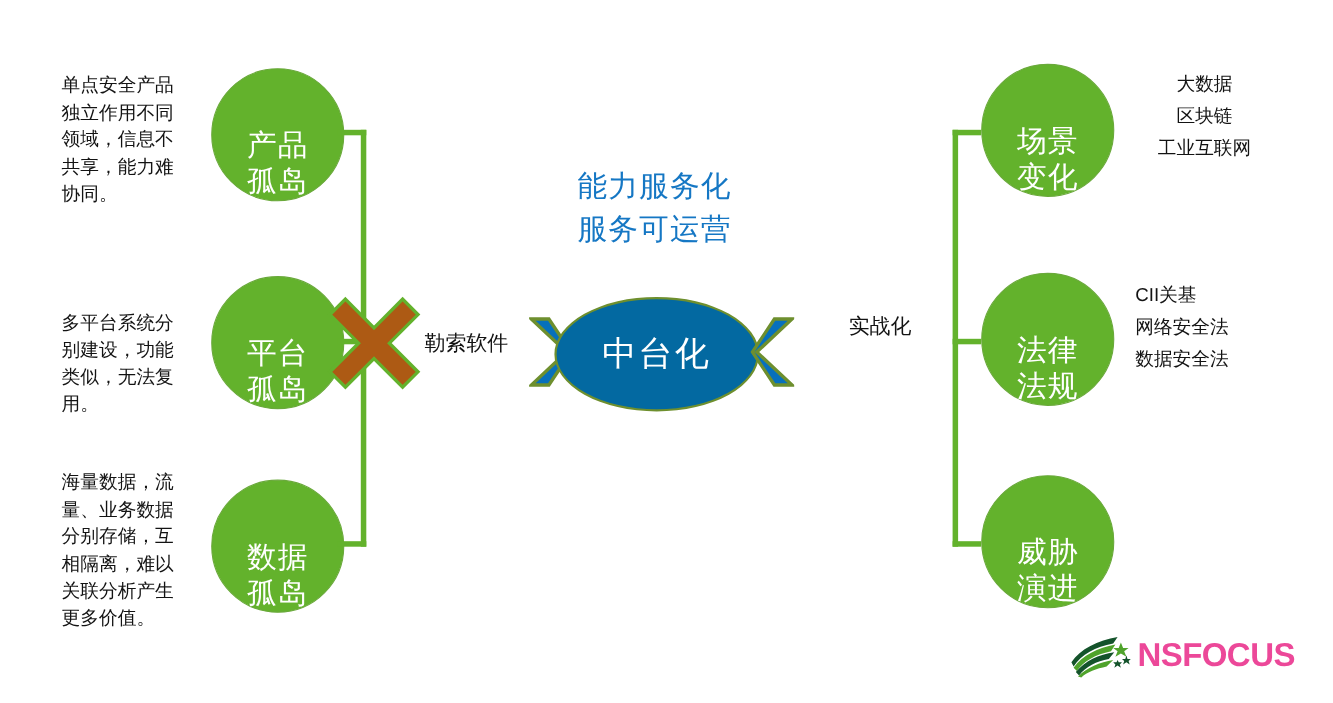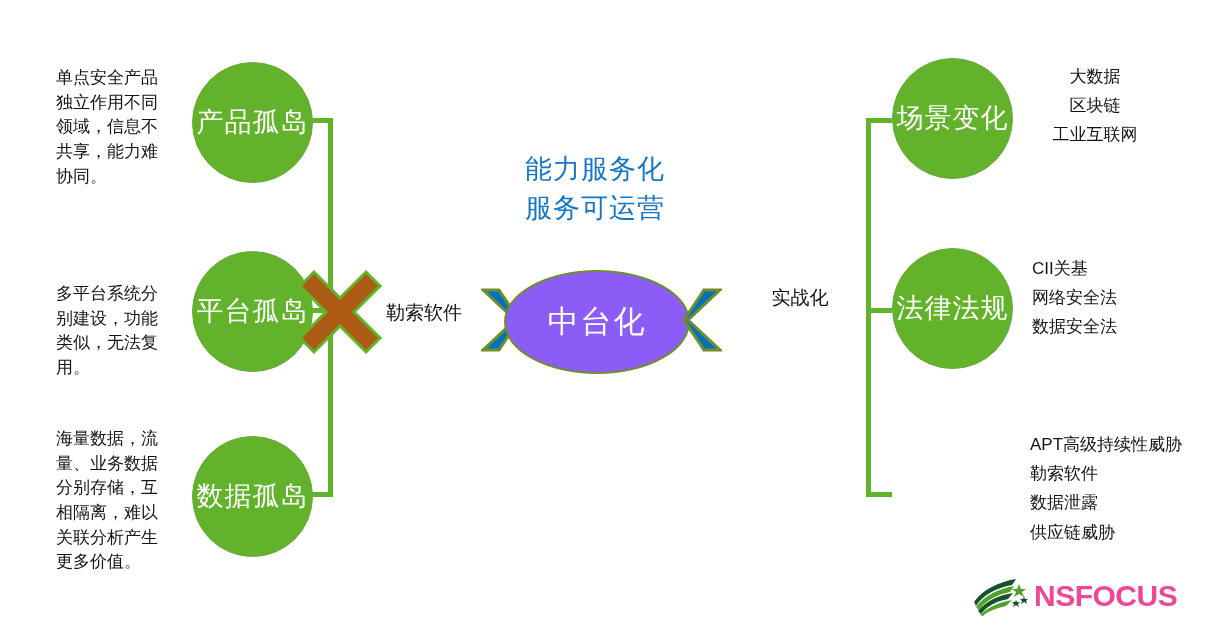--- a/index.html
+++ b/index.html
@@ -13,23 +13,23 @@
   }
   #stage{position:absolute;left:0;top:0;width:1212px;height:506px;}
 
   
   .circle{
     position:absolute;
     border-radius:50%;
     background:#63B22C;
     border:1px solid #6AA93B;
     display:flex;
-    flex-direction:row;
+    flex-direction:column;
     align-items:center;
-    justify-content:center;
+    justify-content:flex-end;
     color:#ffffff;
     font-size:27px;
     line-height:1.22;
     font-weight:400;
     letter-spacing:1px;
     text-align:center;
     box-sizing:border-box;
   }
   .circle span{display:block;}
 
@@ -56,21 +56,21 @@
 
   
   .spine{position:absolute;background:#63B22C;width:5px;}
   .stub{position:absolute;background:#63B22C;height:5px;}
 
   
   #oval{
     position:absolute;
     left:504px;top:270px;
     width:182px;height:100px;
-    background:#8b5cf6;
+    background:#0369a1;
     border:2px solid #6E8F2E;
     border-radius:50%/50%;
     display:flex;align-items:center;justify-content:center;
     color:#fff;font-size:31px;letter-spacing:2px;
   }
 
   
   #xmark{position:absolute;left:296px;top:268px;width:88px;height:88px;}
 
   
@@ -183,39 +183,37 @@
   <div class="circle" style="left:892px;top:58px;width:121px;height:121px;">
     <span>场景</span>
     <span>变化</span>
   </div>
 
   <div class="circle" style="left:892px;top:248px;width:121px;height:121px;">
     <span>法律</span>
     <span>法规</span>
   </div>
 
+  <div class="circle" style="left:892px;top:432px;width:121px;height:121px;">
+    <span>威胁</span>
+    <span>演进</span>
+  </div>
 
   <div class="klist ctr" style="left:1020px;top:62px;width:150px;">
     <div>大数据</div>
     <div>区块链</div>
     <div>工业互联网</div>
   </div>
 
   <div class="klist lft" style="left:1032px;top:254px;width:170px;">
     <div>CII关基</div>
     <div>网络安全法</div>
     <div>数据安全法</div>
   </div>
 
-  <div class="klist lft" style="left:1030px;top:430px;width:180px;">
-    <div>APT高级持续性威胁</div>
-    <div>勒索软件</div>
-    <div>数据泄露</div>
-    <div>供应链威胁</div>
-  </div>
 
   <div id="logo">
     <svg width="60" height="42" viewBox="0 0 60 42">
       <path d="M2 26 C10 14 26 6 44 3 L40 9 C24 12 11 19 4 30 Z" fill="#14532B"></path>
       <path d="M4 31 C12 20 26 13 42 10 L38 16 C24 19 13 25 7 34 Z" fill="#4FA32B"></path>
       <path d="M6 35 C14 25 27 19 41 17 L36 23 C25 25 15 30 9 38 Z" fill="#14532B"></path>
       <path d="M8 39 C16 31 28 26 40 24 L34 30 C25 32 16 35 11 40 Z" fill="#4FA32B"></path>
       <polygon points="47,8 49,13 54,13 50,16 52,21 47,18 42,21 44,16 40,13 45,13" fill="#4FA32B"></polygon>
       <polygon points="52,20 53,23 56,23 54,25 55,28 52,26 49,28 50,25 48,23 51,23" fill="#14532B"></polygon>
       <polygon points="44,24 45,26 48,26 46,28 47,31 44,29 41,31 42,28 40,26 43,26" fill="#14532B"></polygon>

